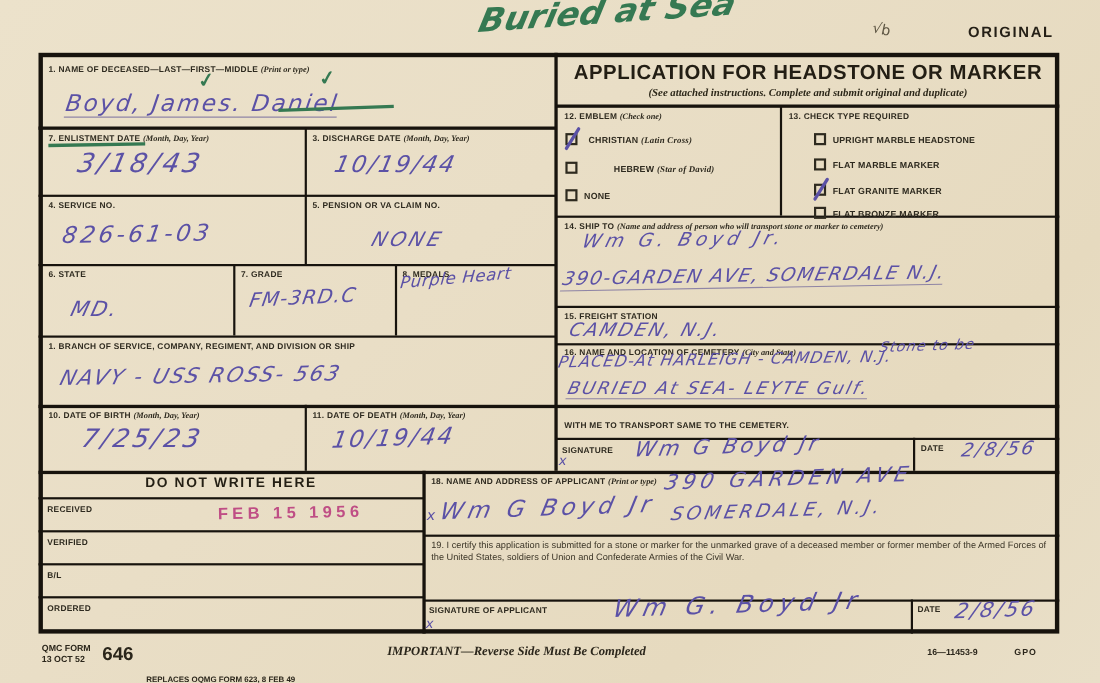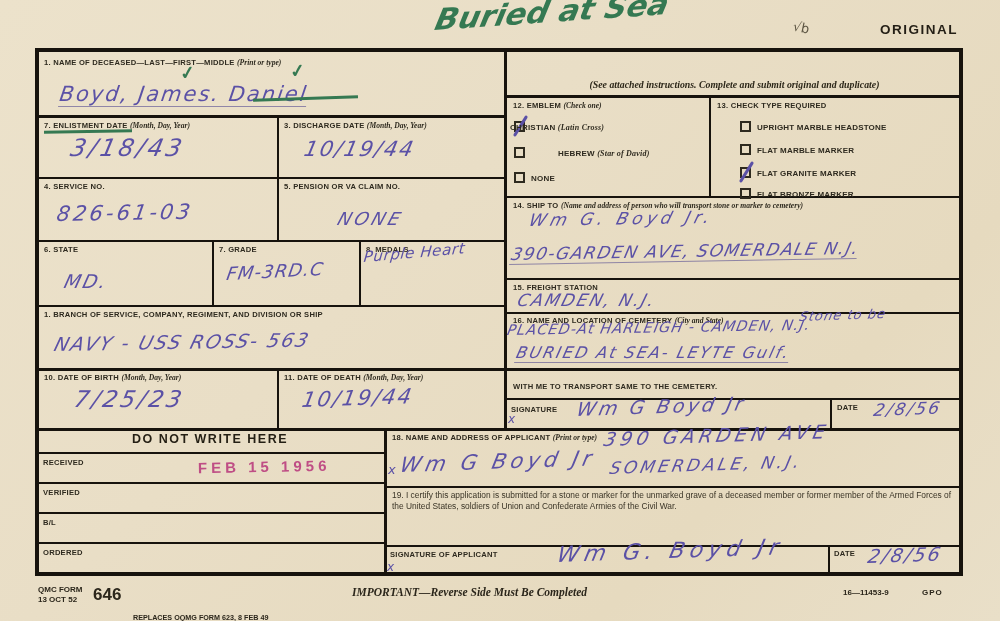--- a/index.html
+++ b/index.html
@@ -103,28 +103,29 @@
   <div class="lbl" style="left:44px;top:310px;">1. BRANCH OF SERVICE, COMPANY, REGIMENT, AND DIVISION OR SHIP</div>
   <div class="hw" style="left:52px;top:333px;font-size:19px;letter-spacing:2px;transform:skewX(-16deg) rotate(-1deg);">NAVY -  USS ROSS- 563</div>
 
   <div class="lbl" style="left:44px;top:373px;text-align:right;">
     <span>10. DATE OF BIRTH</span> <i>(Month, Day, Year)</i></div>
   <div class="hw" style="left:72px;top:386px;font-size:23px;letter-spacing:3px;transform:skewX(-12deg);">7/25/23</div>
   <div class="lbl" style="left:284px;top:373px;">
     <span>11. DATE OF DEATH</span> <i>(Month, Day, Year)</i></div>
   <div class="hw" style="left:300px;top:388px;font-size:21px;letter-spacing:2px;transform:skewX(-12deg) rotate(-2deg);">10/19/44</div>
 
+  <div style="position:absolute;left:507px;top:55px;width:455px;text-align:center;font:700 18.5px 'Liberation Sans',sans-serif;color:#231e14;letter-spacing:.5px;">APPLICATION FOR HEADSTONE OR MARKER</div>
   <div style="position:absolute;left:507px;top:79px;width:455px;text-align:center;font:700 italic 9.8px 'Liberation Serif',serif;color:#2c2719;">(See attached instructions.   Complete and submit original and duplicate)</div>
 
   <div class="lbl" style="left:513px;top:101px;">
     <span>12. EMBLEM</span> <i>(Check one)</i></div>
   <div class="cb" style="left:514px;top:121px;">
     <div class="slash show"></div>
     </div>
-  <div class="cbl" style="left:510px;top:123px;">
+  <div class="cbl" style="left:535px;top:123px;">
     <span>CHRISTIAN</span> <i>(Latin Cross)</i></div>
   <div class="cb" style="left:514px;top:147px;">
     </div>
   <div class="cbl" style="left:558px;top:149px;">
     <span>HEBREW</span> <i>(Star of David)</i></div>
   <div class="cb" style="left:514px;top:172px;">
     </div>
   <div class="cbl" style="left:531px;top:174px;">
     <span>NONE</span></div>
 

